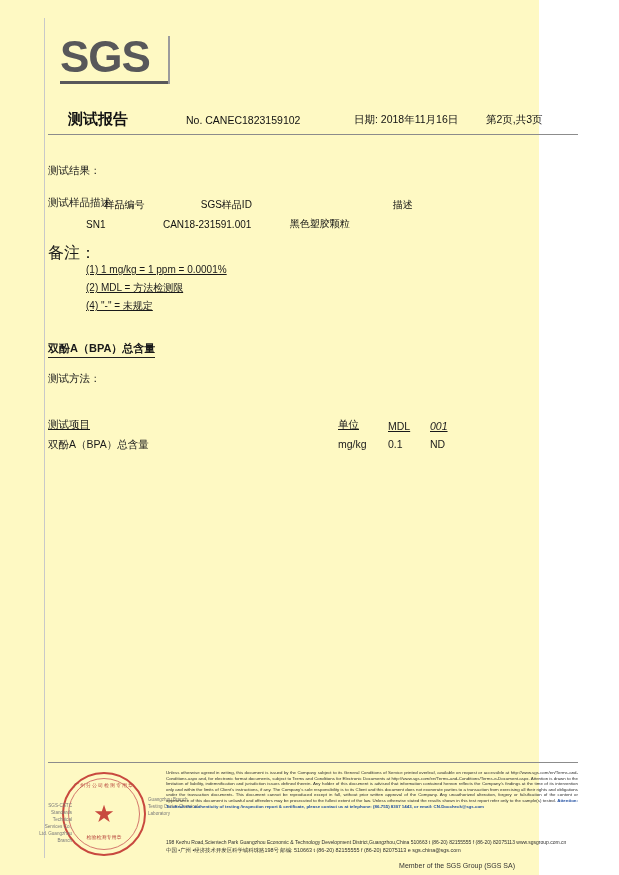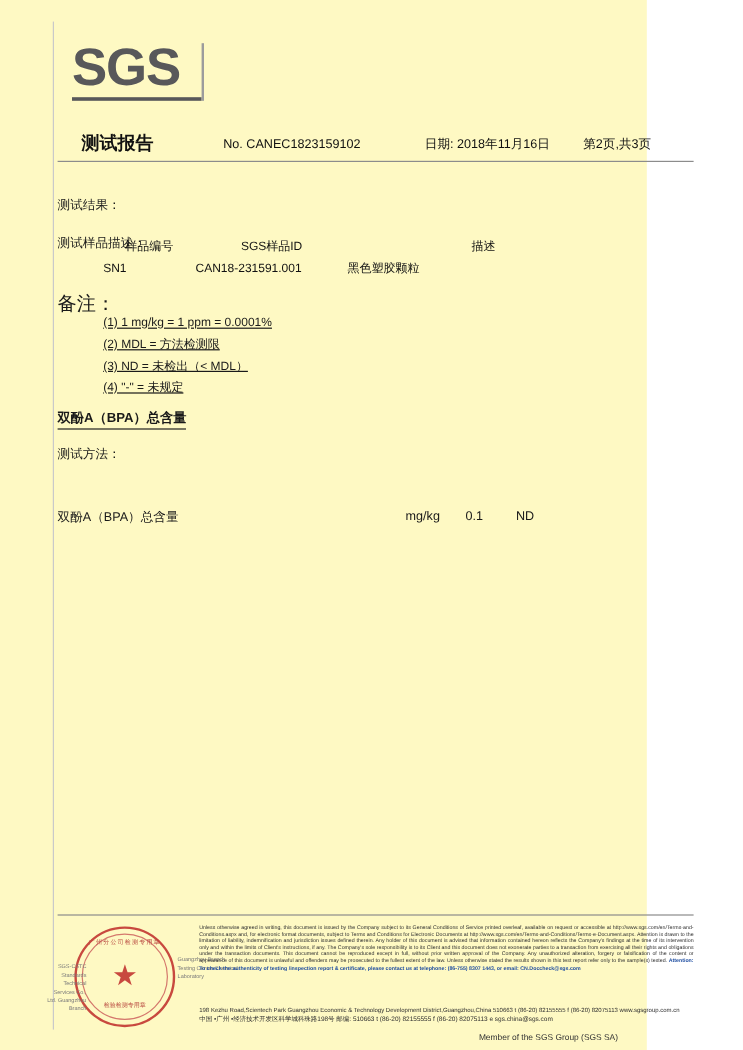--- a/index.html
+++ b/index.html
@@ -318,28 +318,33 @@
         <td class="col-id">CAN18-231591.001</td>
         <td class="col-desc">黑色塑胶颗粒</td>
       </tr>
     </tbody>
   </table>
 
   <div class="remarks-label">备注：</div>
   <div class="remarks">
     <div>(1) 1 mg/kg = 1 ppm = 0.0001%</div>
     <div>(2) MDL = 方法检测限</div>
-    <div>(3) ND = 未检出（&lt; MDL）</div>
     <div>(4) "-" = 未规定</div>
   </div>
 
   <div class="bpa-title">双酚A（BPA）总含量</div>
   <div class="method-label">测试方法：</div>
 
   <div class="res-table">
+    <div class="res-head">
+      <div class="h-item">测试项目</div>
+      <div class="h-unit">单位</div>
+      <div class="h-mdl">MDL</div>
+      <div class="h-001">001</div>
+    </div>
     <div class="res-row">
       <div class="c-item">双酚A（BPA）总含量</div>
       <div class="c-unit">mg/kg</div>
       <div class="c-mdl">0.1</div>
       <div class="c-val">ND</div>
     </div>
   </div>
 
   <div class="footer-rule"></div>
 

